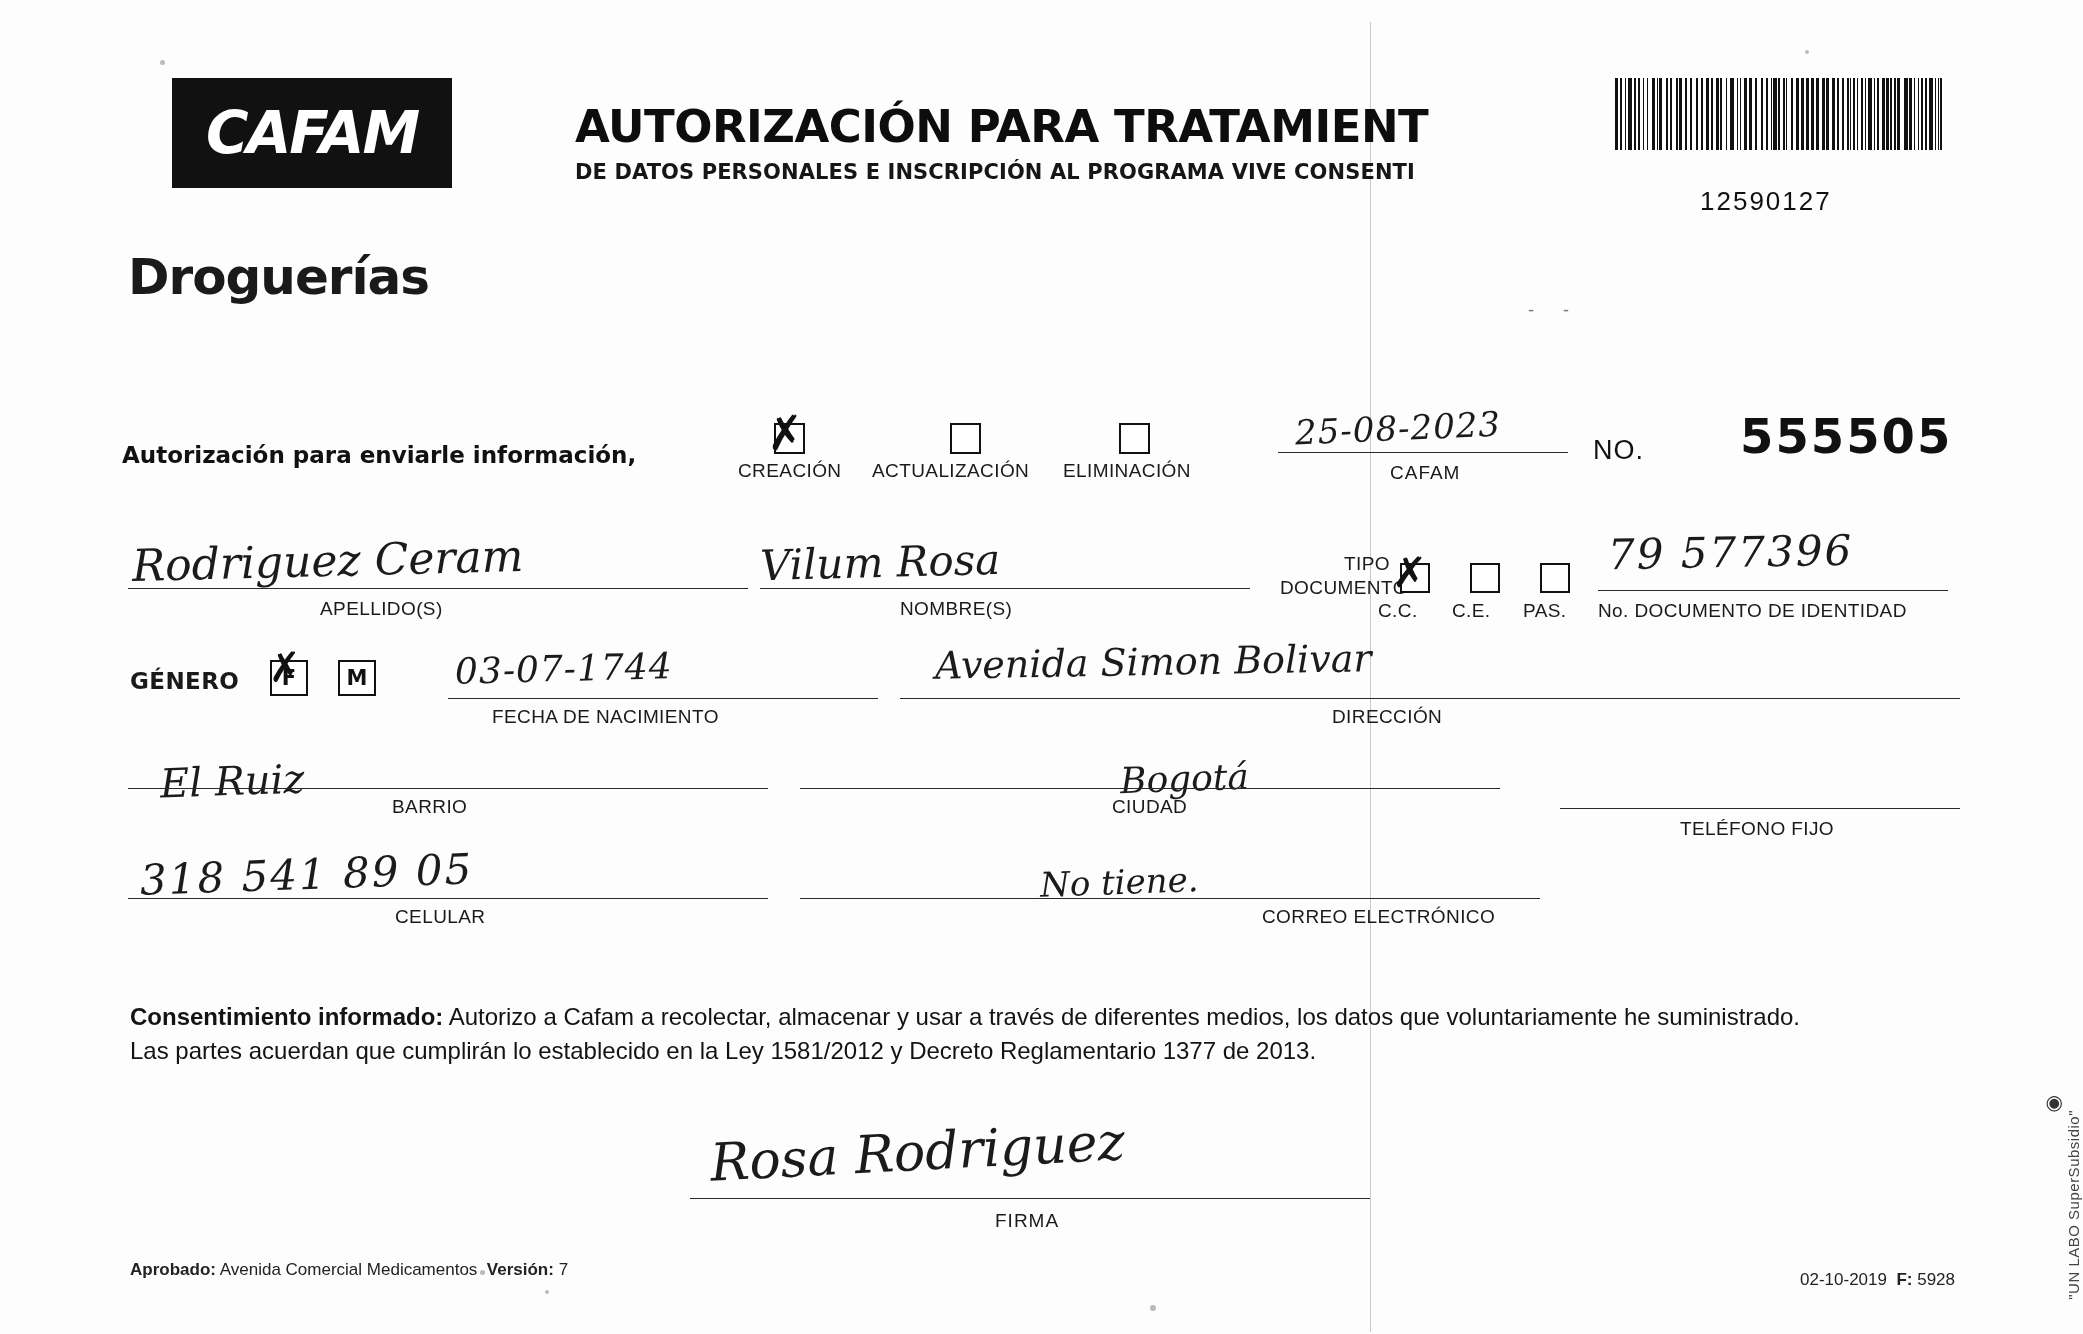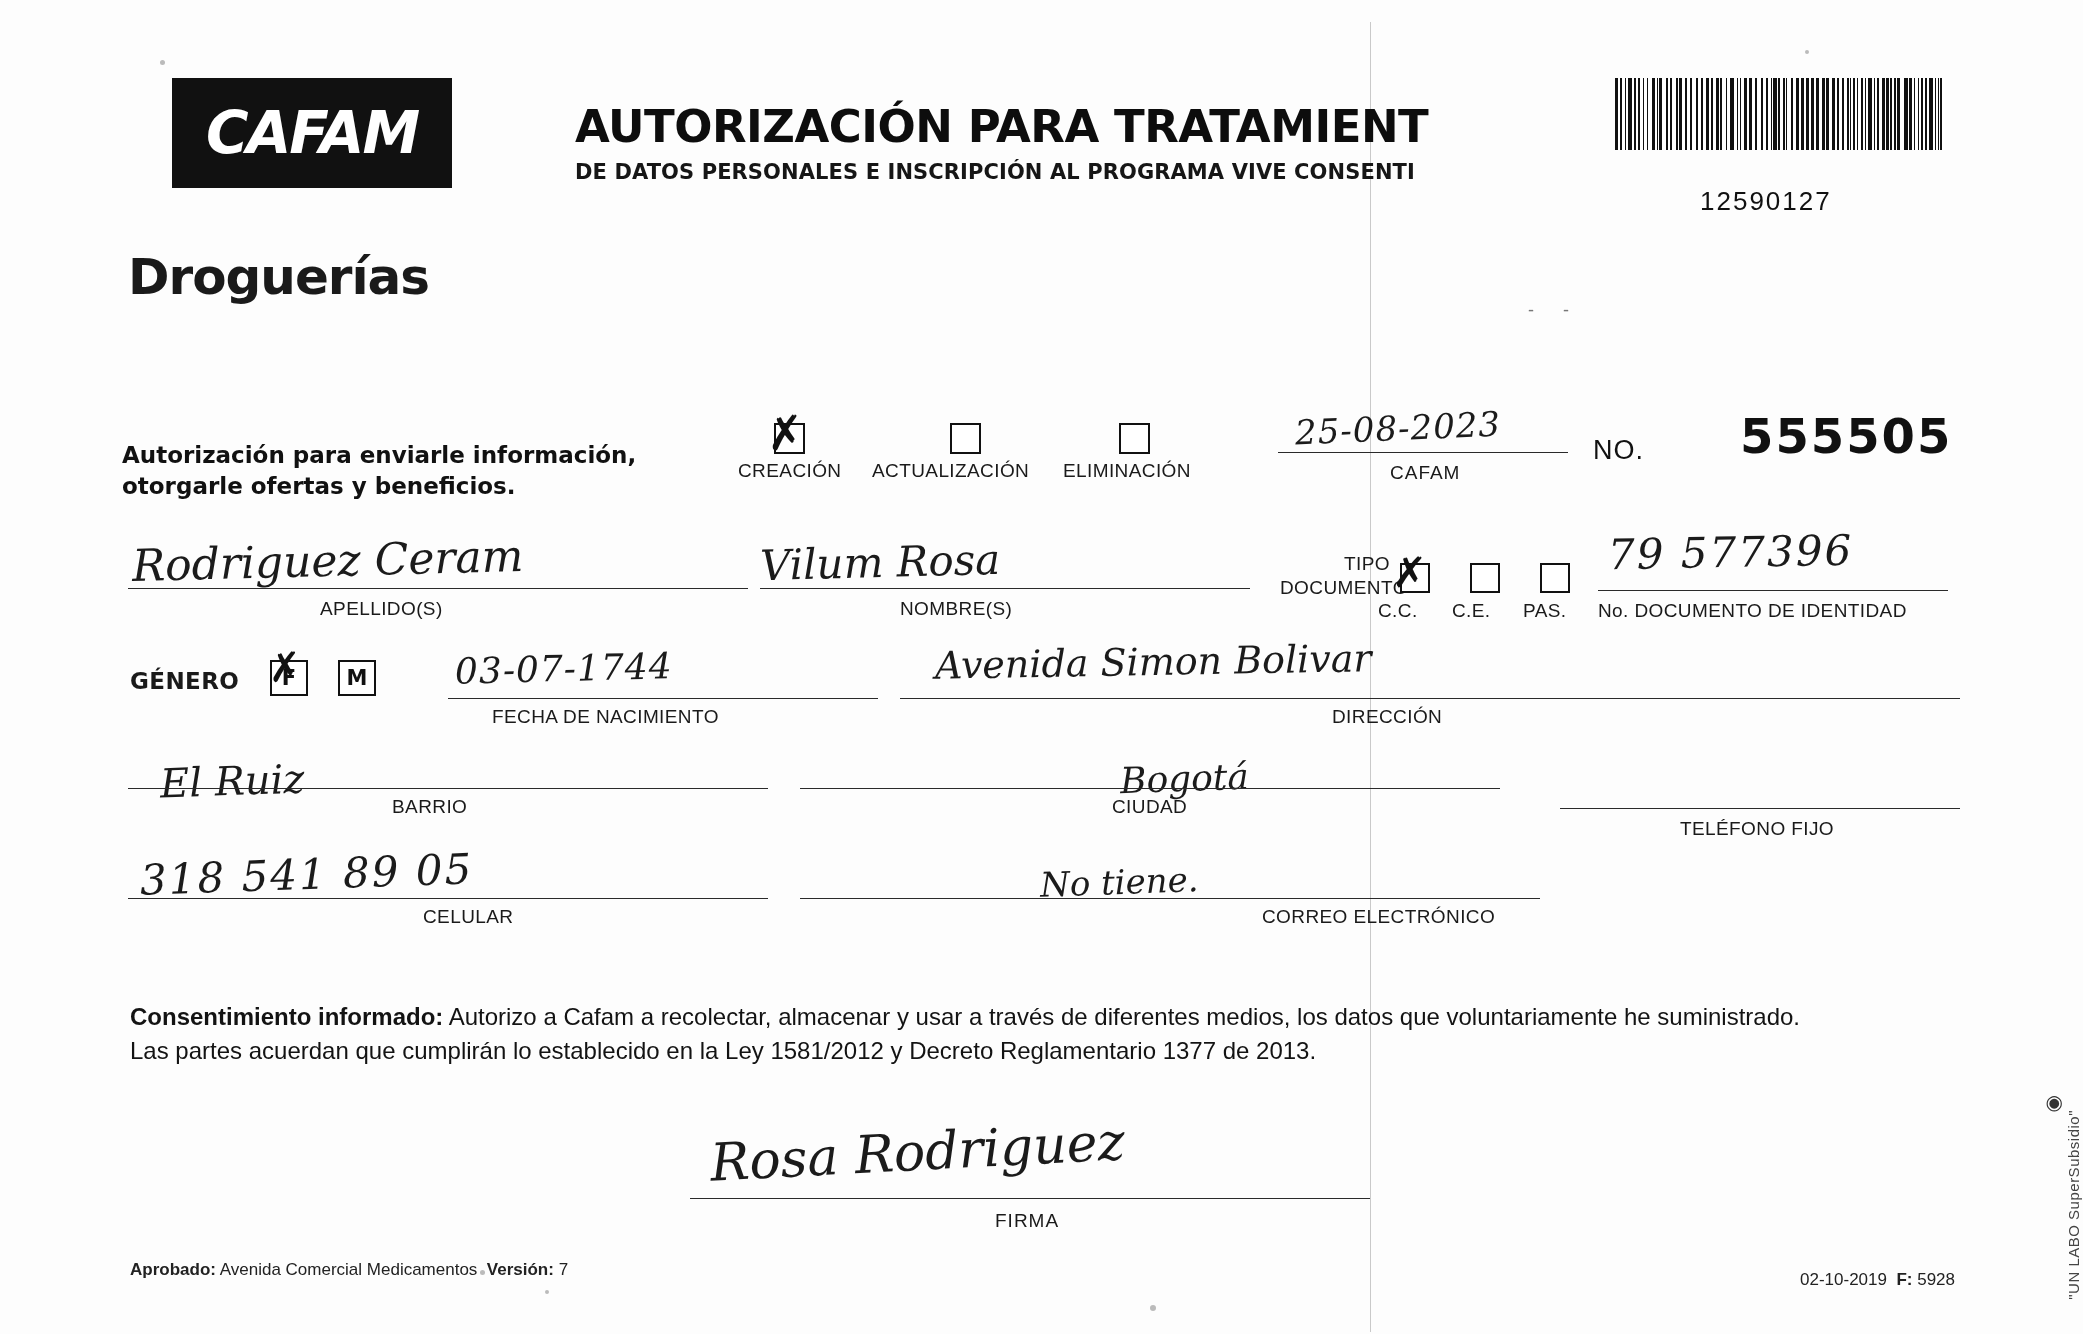--- a/index.html
+++ b/index.html
@@ -63,21 +63,21 @@
   .lbl-cc{left:1378px;top:600px;}
   .lbl-ce{left:1452px;top:600px;}
   .lbl-pas{left:1523px;top:600px;}
   .lbl-nodoc{left:1598px;top:600px;}
   .lbl-genero{left:130px;top:668px;font-size:23px;font-weight:bold;font-family:"DejaVu Sans",sans-serif;}
   .lbl-fnac{left:492px;top:706px;}
   .lbl-direccion{left:1332px;top:706px;}
   .lbl-barrio{left:392px;top:796px;}
   .lbl-ciudad{left:1112px;top:796px;}
   .lbl-telfijo{left:1680px;top:818px;}
-  .lbl-celular{left:395px;top:906px;margin-left:28px;}
+  .lbl-celular{left:395px;top:906px;}
   .lbl-correo{left:1262px;top:906px;}
   .lbl-firma{left:995px;top:1210px;letter-spacing:1px;}
 
   .docbox{position:absolute;width:26px;height:26px;border:2px solid #111;background:#fff;}
   .db1{left:1400px;top:563px;}
   .db2{left:1470px;top:563px;}
   .db3{left:1540px;top:563px;}
   .db-x{position:absolute;left:1392px;top:548px;font-size:42px;font-weight:bold;color:#111;font-family:"DejaVu Sans",sans-serif;}
 
   .gbox{position:absolute;width:34px;height:32px;border:2px solid #111;background:#fff;display:flex;align-items:center;justify-content:center;font-size:21px;font-weight:bold;font-family:"DejaVu Sans",sans-serif;}
@@ -257,21 +257,20 @@
       <i style="width:1px"></i>
       <i style="width:1px;background:#fff"></i>
       <i style="width:2px"></i>
       <i style="width:4px;background:#fff"></i>
     </div>
   <div class="barcode-num">12590127</div>
   <div class="dash-mark">- -</div>
 
   <div class="auth-text">
     <div>Autorización para enviarle información,</div>
-    <div>otorgarle ofertas y beneficios.</div>
   </div>
 
   <div class="cbox cb1"></div>
   <div class="cb-x">✗</div>
   <div class="cbox cb2"></div>
   <div class="cbox cb3"></div>
 
   <div class="lbl lbl-creacion">CREACIÓN</div>
   <div class="lbl lbl-actualizacion">ACTUALIZACIÓN</div>
   <div class="lbl lbl-eliminacion">ELIMINACIÓN</div>

